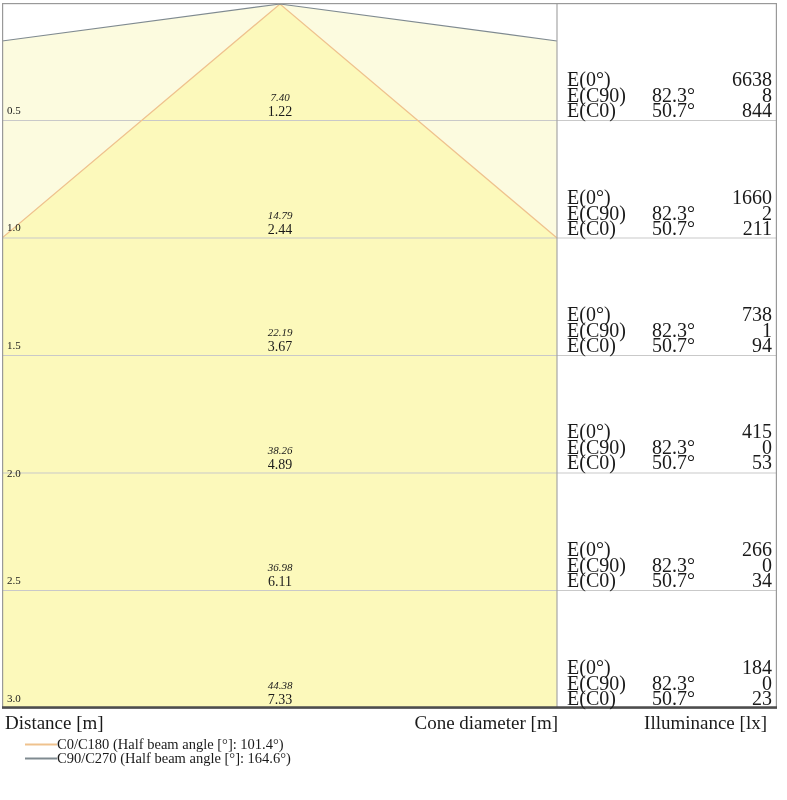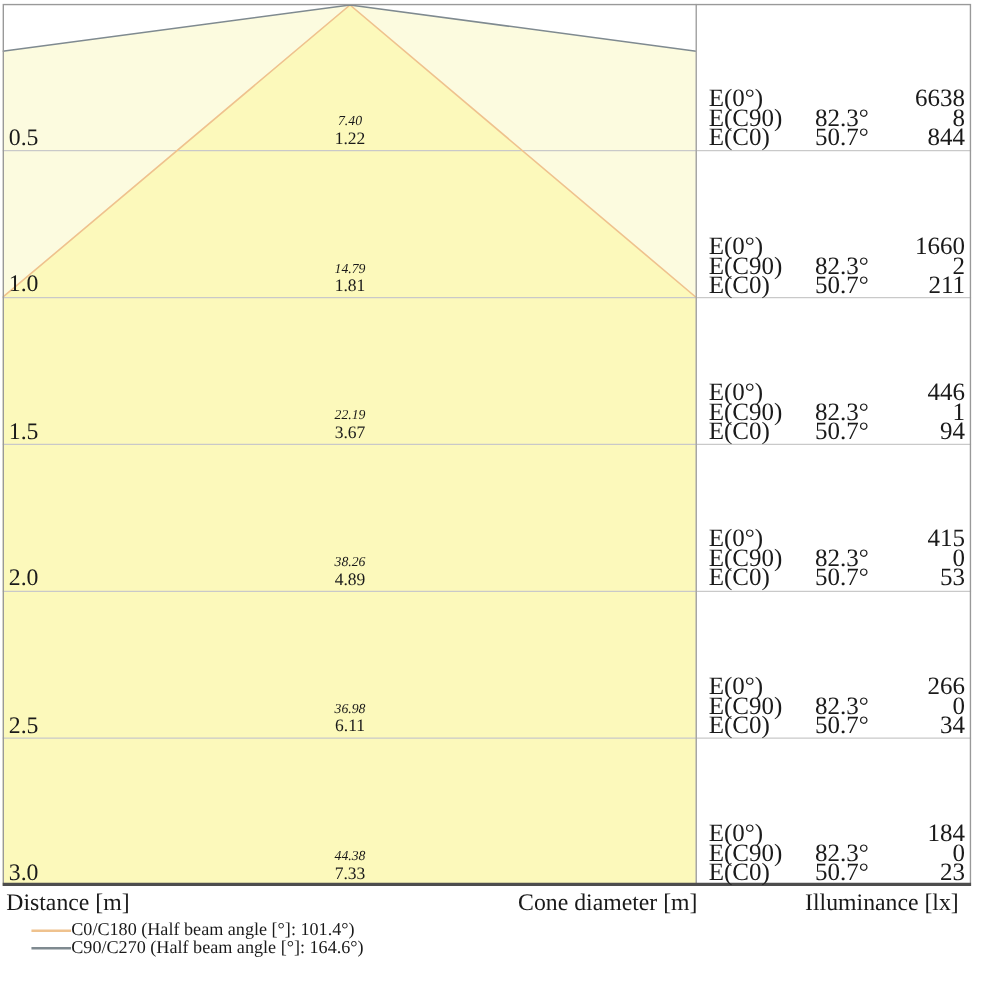--- a/index.html
+++ b/index.html
@@ -6,21 +6,21 @@
   html,body { background:#ffffff; }
   #stage {
     position:relative; width:787px; height:800px; overflow:hidden;
     background:#ffffff;
     font-family:"Liberation Serif","DejaVu Serif",serif;
     color:#1a1a1a;
   }
   #conesvg { position:absolute; left:2px; top:3px; width:775px; height:706px; }
 
   .dist-label {
-    position:absolute; left:7px; font-size:19px; line-height:17px;
+    position:absolute; left:7px; font-size:11px; line-height:17px;
   }
   .cone-block {
     position:absolute; left:2px; width:556px; text-align:center;
   }
   .cone-d1 { font-size:11px; line-height:15px;font-style:italic; }
   .cone-d2 { font-size:14px;  line-height:13px; }
 
   .e-block { position:absolute; left:557px; width:220px; }
   .e-line  { position:relative; height:15.6px; font-size:20px; line-height:15.6px; }
   .e-label { position:absolute; left:10px; }
@@ -55,31 +55,31 @@
     <polyline points="0,38 278,1 555,38" fill="none" stroke="#7F8A90" stroke-width="1.2"></polyline>
 
     <line x1="555" y1="0" x2="555" y2="705" stroke="#A6A6A6" stroke-width="1.2"></line>
     <rect x="0.5" y="0.5" width="774" height="704.5" fill="none" stroke="#999999" stroke-width="1.4"></rect>
     <line x1="0" y1="704.5" x2="775" y2="704.5" stroke="#4D4D4D" stroke-width="2.6"></line>
   </svg>
 
   <div class="dist-label" style="top:102px">0.5</div>
   <div class="dist-label" style="top:219px">1.0</div>
   <div class="dist-label" style="top:337px">1.5</div>
-  <div class="dist-label" style="top:454px">2.0</div>
+  <div class="dist-label" style="top:465px">2.0</div>
   <div class="dist-label" style="top:572px">2.5</div>
   <div class="dist-label" style="top:690px">3.0</div>
 
   <div class="cone-block" style="top:90px">
     <div class="cone-d1">7.40</div>
     <div class="cone-d2">1.22</div>
   </div>
   <div class="cone-block" style="top:208px">
     <div class="cone-d1">14.79</div>
-    <div class="cone-d2">1.81</div>
+    <div class="cone-d2">2.44</div>
   </div>
   <div class="cone-block" style="top:325px">
     <div class="cone-d1">22.19</div>
     <div class="cone-d2">3.67</div>
   </div>
   <div class="cone-block" style="top:443px">
     <div class="cone-d1">38.26</div>
     <div class="cone-d2">4.89</div>
   </div>
   <div class="cone-block" style="top:560px">
@@ -119,21 +119,21 @@
       </div>
     <div class="e-line">
         <span class="e-label">E(C0)</span>
         <span class="e-angle">50.7°</span>
         <span class="e-val">211</span>
       </div>
   </div>
   <div class="e-block" style="top:307px">
     <div class="e-line">
         <span class="e-label">E(0°)</span>
-        <span class="e-val">446</span>
+        <span class="e-val">738</span>
       </div>
     <div class="e-line">
         <span class="e-label">E(C90)</span>
         <span class="e-angle">82.3°</span>
         <span class="e-val">1</span>
       </div>
     <div class="e-line">
         <span class="e-label">E(C0)</span>
         <span class="e-angle">50.7°</span>
         <span class="e-val">94</span>

